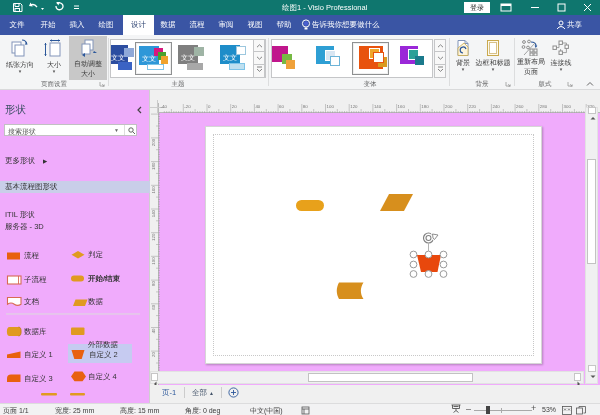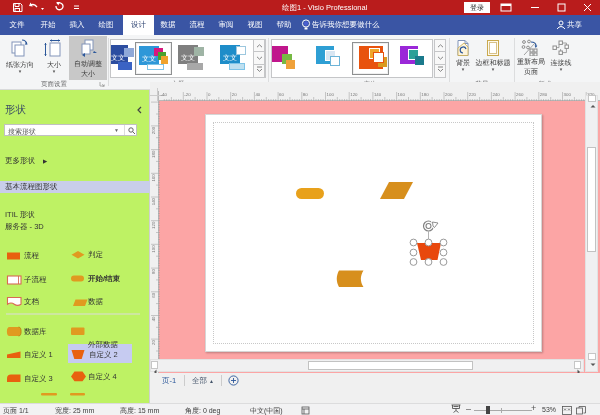--- a/index.html
+++ b/index.html
@@ -1,42 +1,42 @@
 <!DOCTYPE html>
 <html><head>
 <meta charset="utf-8">
 <style>
 *{margin:0;padding:0;box-sizing:border-box;}
 html,body{width:600px;height:415px;overflow:hidden;font-family:"Liberation Sans",sans-serif;}
 .abs{position:absolute;}
 #app{position:relative;width:600px;height:415px;background:#f0f0f0;}
 
-#titlebar{position:absolute;left:0;top:0;width:600px;height:15px;background:#b91c1c;}
+#titlebar{position:absolute;left:0;top:0;width:600px;height:15px;background:#0f766e;}
 #tabrow{position:absolute;left:0;top:15px;width:600px;height:20px;background:#3a55a4;}
 .tab{position:absolute;top:0;height:20px;line-height:20px;color:#fff;font-size:7.5px;text-align:center;}
 .tabsel{background:#fff;color:#2b4170;}
 
 #ribbon{position:absolute;left:0;top:35px;width:600px;height:55px;background:#f4f5f6;border-bottom:1px solid #d9dadb;}
 .rsep{position:absolute;top:3px;height:48px;width:1px;background:#dcddde;}
 .glabel{position:absolute;top:45px;font-size:6.5px;color:#68696a;width:60px;text-align:center;}
 .launcher{position:absolute;top:45px;width:6px;height:6px;}
 .rbtn{position:absolute;font-size:7px;color:#3b3b3b;text-align:center;}
 .dd{font-size:5px;color:#555;line-height:3px;}
 
 .gal{position:absolute;top:4px;height:39px;background:#fff;border:1px solid #c5c6c8;overflow:hidden;}
 .thumb{position:absolute;top:2px;width:35px;height:33px;background:#fff;}
 .thumbsel{border:1px solid #8e9091;box-shadow:inset 0 0 0 1px #f0f0f0;}
 .scrollstrip{position:absolute;width:12px;}
 .sbtn{width:12px;height:13px;background:#f8f8f8;border:1px solid #c5c6c8;border-top:none;font-size:5px;color:#555;text-align:center;line-height:12px;}
 
-#lpanel{position:absolute;left:0;top:90px;width:150px;height:313px;background:#bef264;border-right:1px solid #cfcfcf;}
+#lpanel{position:absolute;left:0;top:90px;width:150px;height:313px;background:#f0abfc;border-right:1px solid #cfcfcf;}
 .litem{position:absolute;left:0;width:150px;height:12px;font-size:7.5px;color:#333;line-height:12px;padding-left:5px;}
 .sh-label{position:absolute;font-size:7.5px;color:#333;}
 
-#canvas{position:absolute;left:150px;top:82px;width:450px;height:313px;background:#fca5a5;}
+#canvas{position:absolute;left:150px;top:94px;width:450px;height:313px;background:#f0abfc;}
 .ruler{background:#f0f0f0;position:absolute;}
 
 #statusbar{position:absolute;left:0;top:403px;width:600px;height:12px;background:#f2f2f3;border-top:1px solid #dcdcdd;font-size:7px;color:#3b3b3b;}
 .st{position:absolute;top:2px;}
 </style>
 </head>
 <body>
 <div id="app">
 
 <div id="titlebar">

